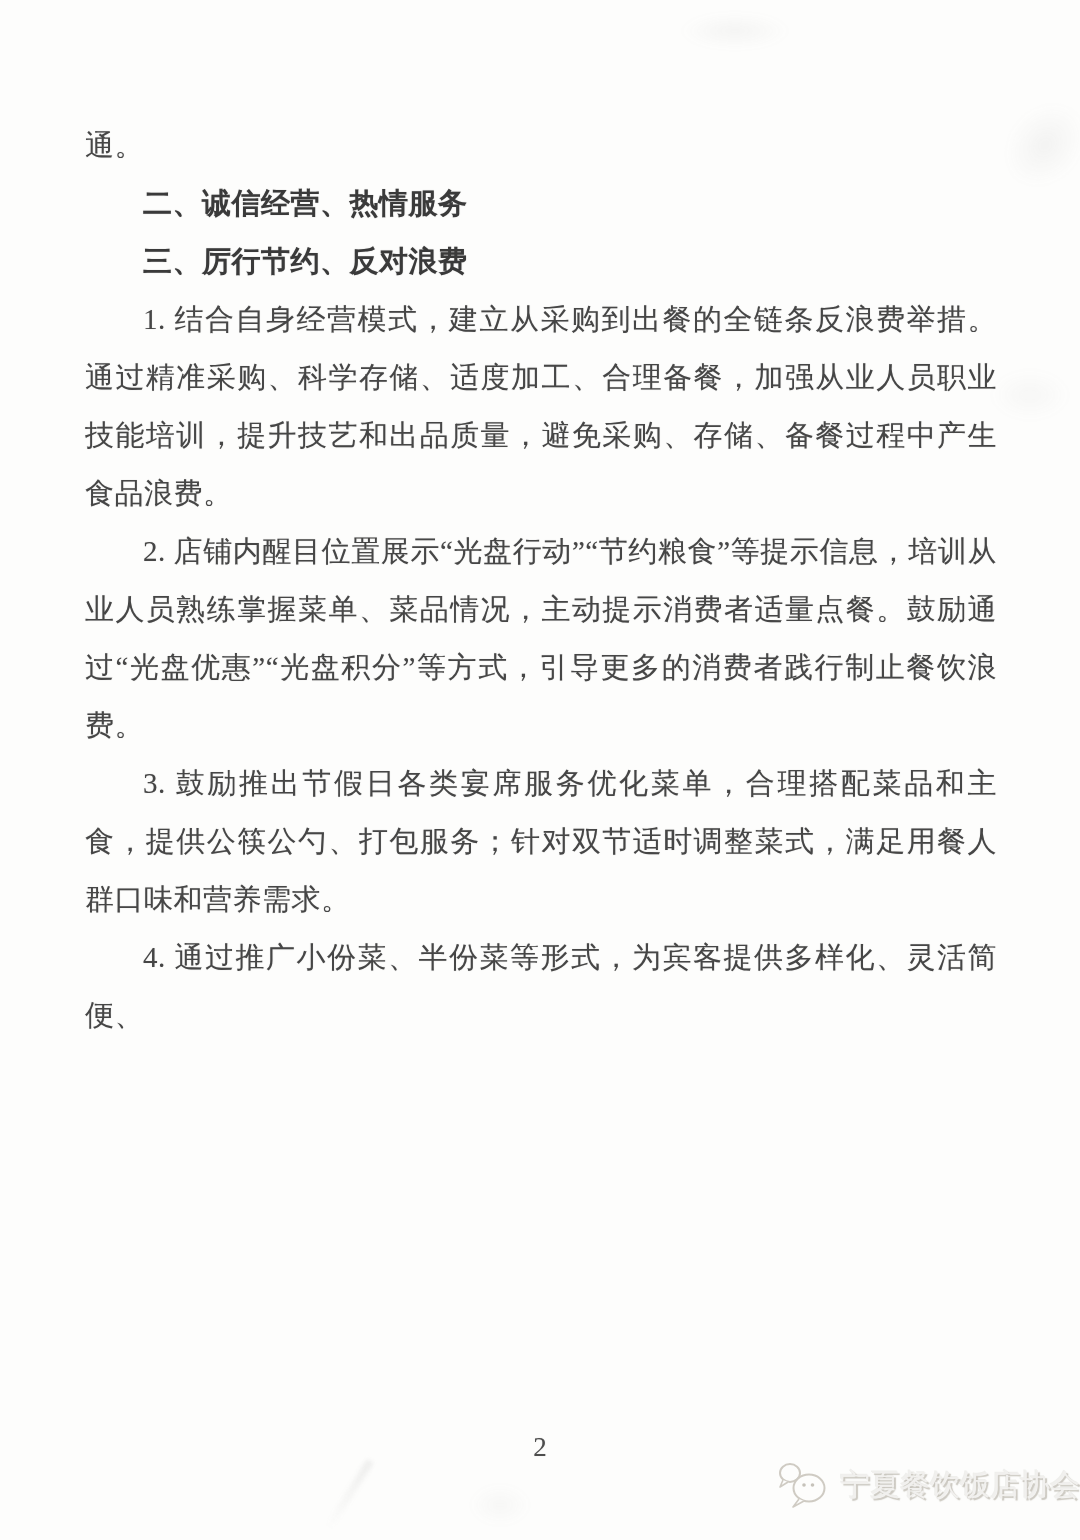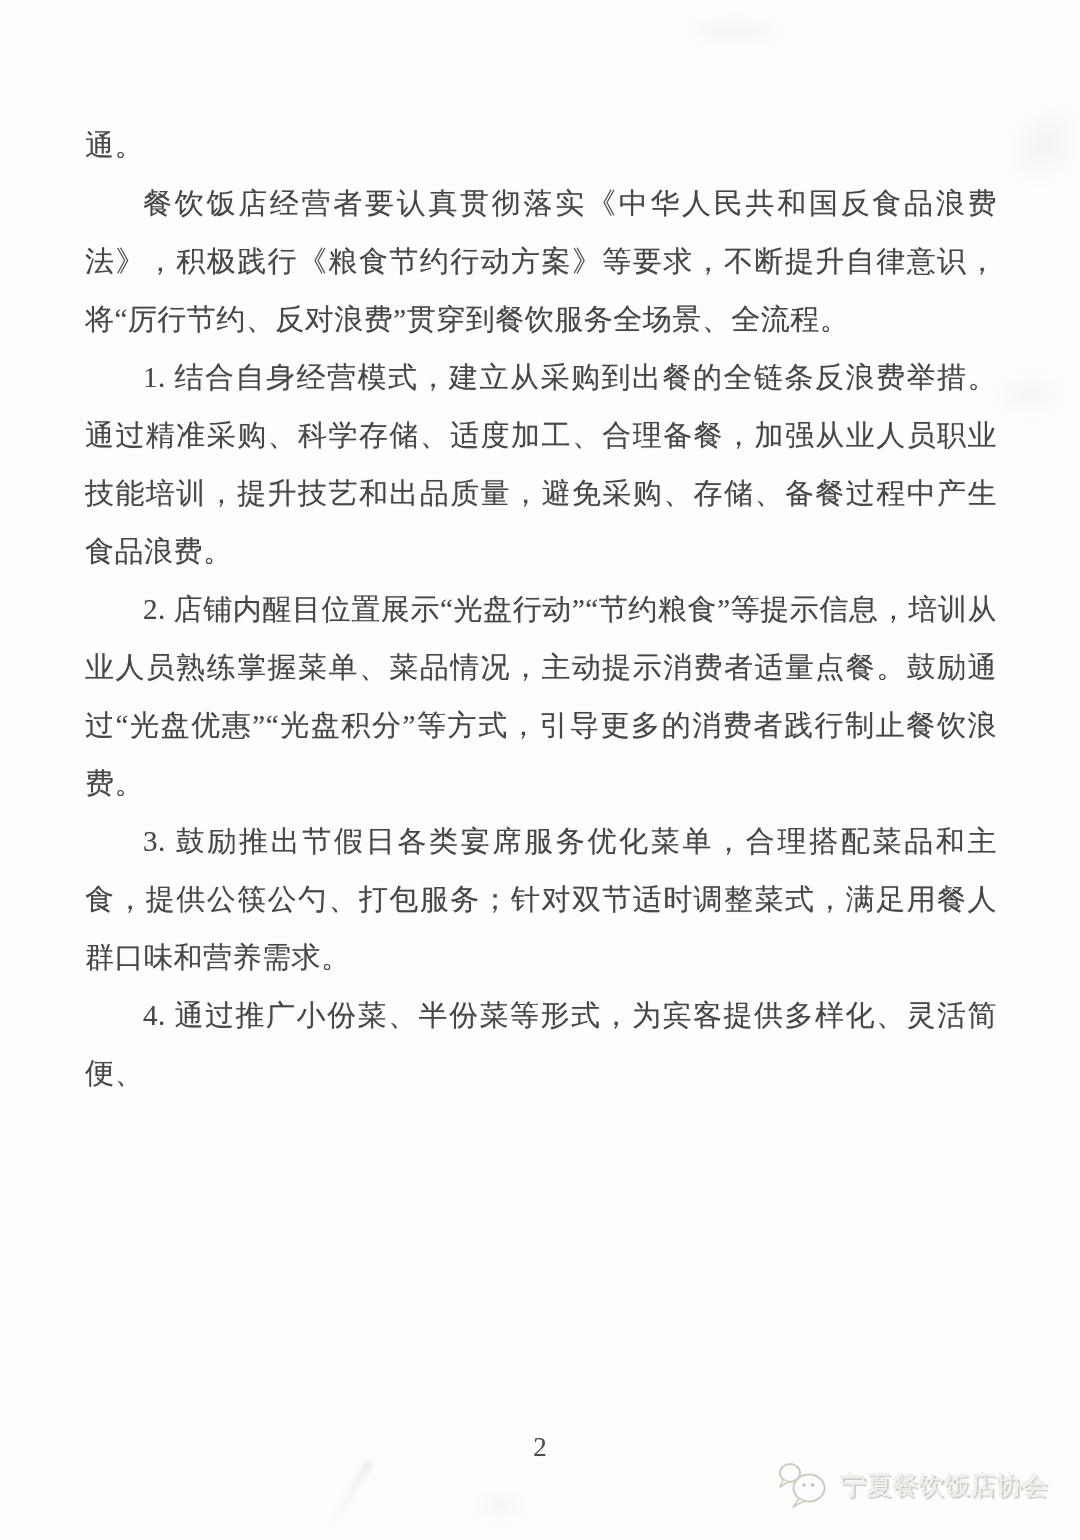--- a/index.html
+++ b/index.html
@@ -74,21 +74,21 @@
   
   .watermark {
     position: absolute;
     top: 1460px;
     left: 778px;
     display: flex;
     align-items: center;
     gap: 10px;
   }
   .watermark .wm-text {
-    font-size: 26px;
+    font-size: 30px;
     letter-spacing: 0px;
     color: #f1f0ee;
     text-shadow: 2px 2px 1px rgba(163,156,144,0.55), -1px -1px 0 rgba(180,175,165,0.18);
     font-family: "Liberation Sans", "DejaVu Sans", sans-serif;
     white-space: nowrap;
   }
   .watermark svg {
     display: block;
   }
 </style>
@@ -98,21 +98,22 @@
 <div class="page">
 
   <div class="smudge smudge-1"></div>
   <div class="smudge smudge-2"></div>
   <div class="smudge smudge-3"></div>
   <div class="smudge smudge-4"></div>
   <div class="smudge smudge-5"></div>
 
   <div class="doc-body">
       <p class="continuation">通。</p>
-      <p class="para">餐饮饭店经营者要认真贯彻落实《中华人民共和国反食品浪费法》，积极践行《粮食节约行动方案》等要求，不断提升自律意识，将“厉行节约、反对浪费”贯穿到餐饮服务全场景、全流程。</p>
+      <p class="heading">二、诚信经营、热情服务</p>
+      <p class="heading">三、厉行节约、反对浪费</p>
       <p class="para">1. 结合自身经营模式，建立从采购到出餐的全链条反浪费举措。通过精准采购、科学存储、适度加工、合理备餐，加强从业人员职业技能培训，提升技艺和出品质量，避免采购、存储、备餐过程中产生食品浪费。</p>
       <p class="para">2. 店铺内醒目位置展示“光盘行动”“节约粮食”等提示信息，培训从业人员熟练掌握菜单、菜品情况，主动提示消费者适量点餐。鼓励通过“光盘优惠”“光盘积分”等方式，引导更多的消费者践行制止餐饮浪费。</p>
       <p class="para">3. 鼓励推出节假日各类宴席服务优化菜单，合理搭配菜品和主食，提供公筷公勺、打包服务；针对双节适时调整菜式，满足用餐人群口味和营养需求。</p>
       <p class="para">4. 通过推广小份菜、半份菜等形式，为宾客提供多样化、灵活简便、</p>
     </div>
 
   <div class="page-number">2</div>
 
   <div class="watermark">
     <span>

